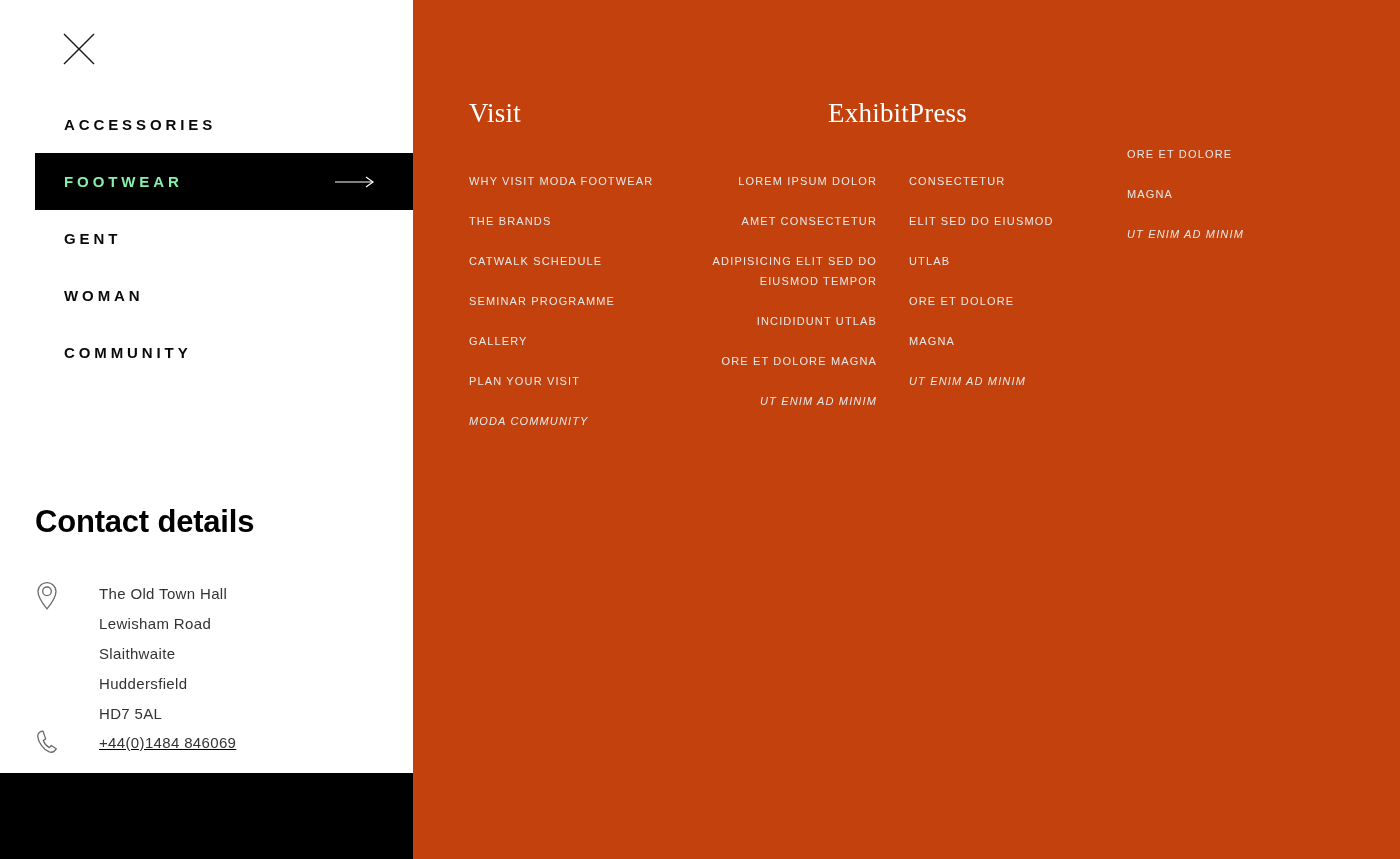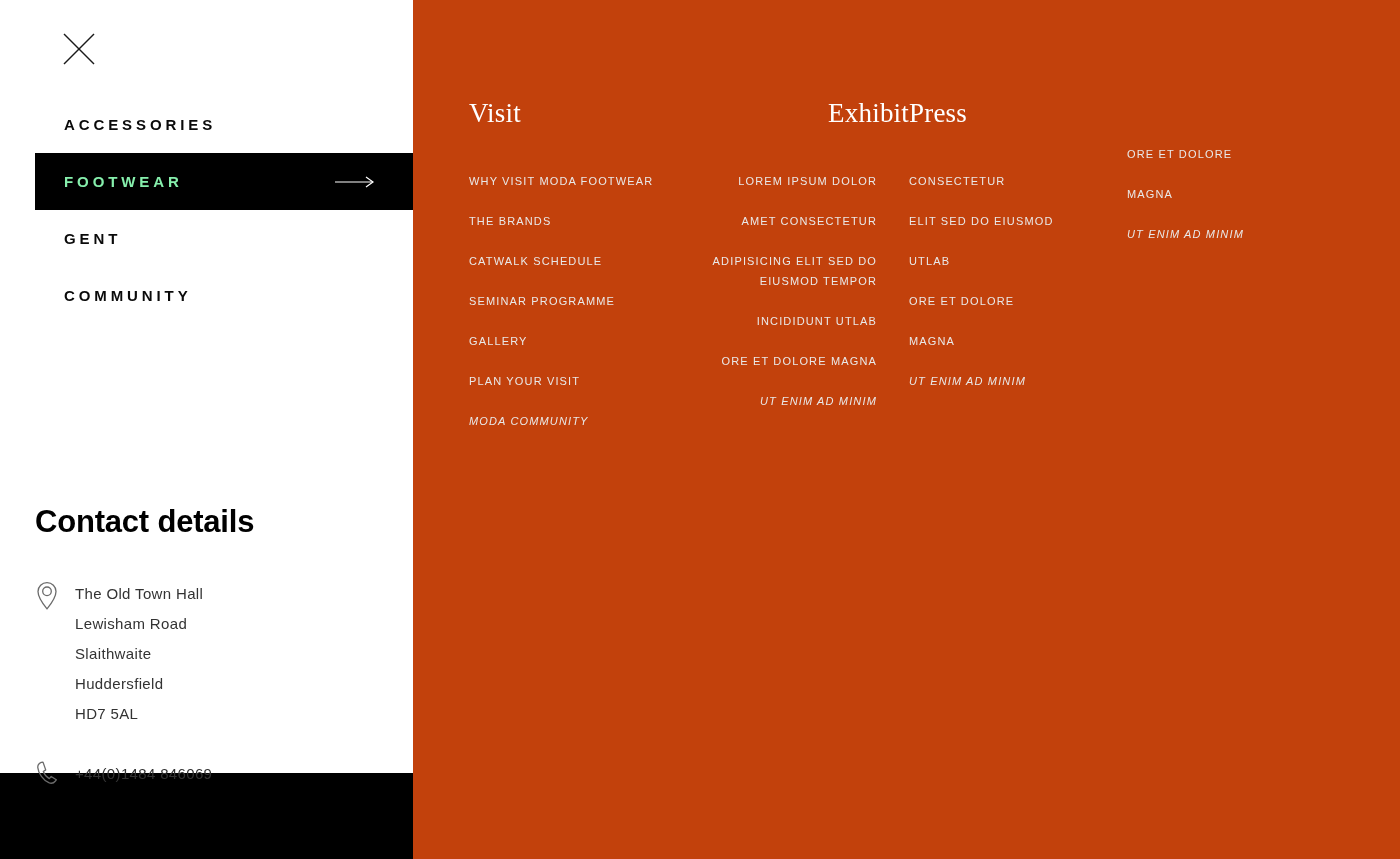--- a/index.html
+++ b/index.html
@@ -94,23 +94,24 @@
     font-weight: 700;
     letter-spacing: -0.2px;
     color: #000000;
     line-height: 1.1;
   }
 
   .contact-row {
     position: relative;
     display: flex;
     align-items: flex-start;
+    gap: 24px;
   }
   .contact-row.address { margin-top: 40px; }
-  .contact-row.phone   { margin-top: 31px; align-items: center; }
+  .contact-row.phone   { align-items: center; text-decoration: underline; }
 
   .contact-icon {
     flex: 0 0 40px;
     width: 40px;
     display: flex;
     justify-content: flex-start;
     padding-top: 2px;
   }
   .contact-row.phone .contact-icon { padding-top: 0; }
   .contact-icon svg { display: block; }
@@ -204,20 +205,23 @@
             <polyline points="31,1 38,6 31,11" fill="none" stroke="#ffffff" stroke-width="1.2"></polyline>
           </svg>
         </span>
       </div>
 
       <div class="nav-item">
         <span class="nav-label">GENT</span>
       </div>
 
 
+      <div class="nav-item">
+        <span class="nav-label">WOMAN</span>
+      </div>
 
       <div class="nav-item">
         <span class="nav-label">COMMUNITY</span>
       </div>
 
     </nav>
 
     <div class="contact">
 
       <div class="contact-title">Contact details</div>

